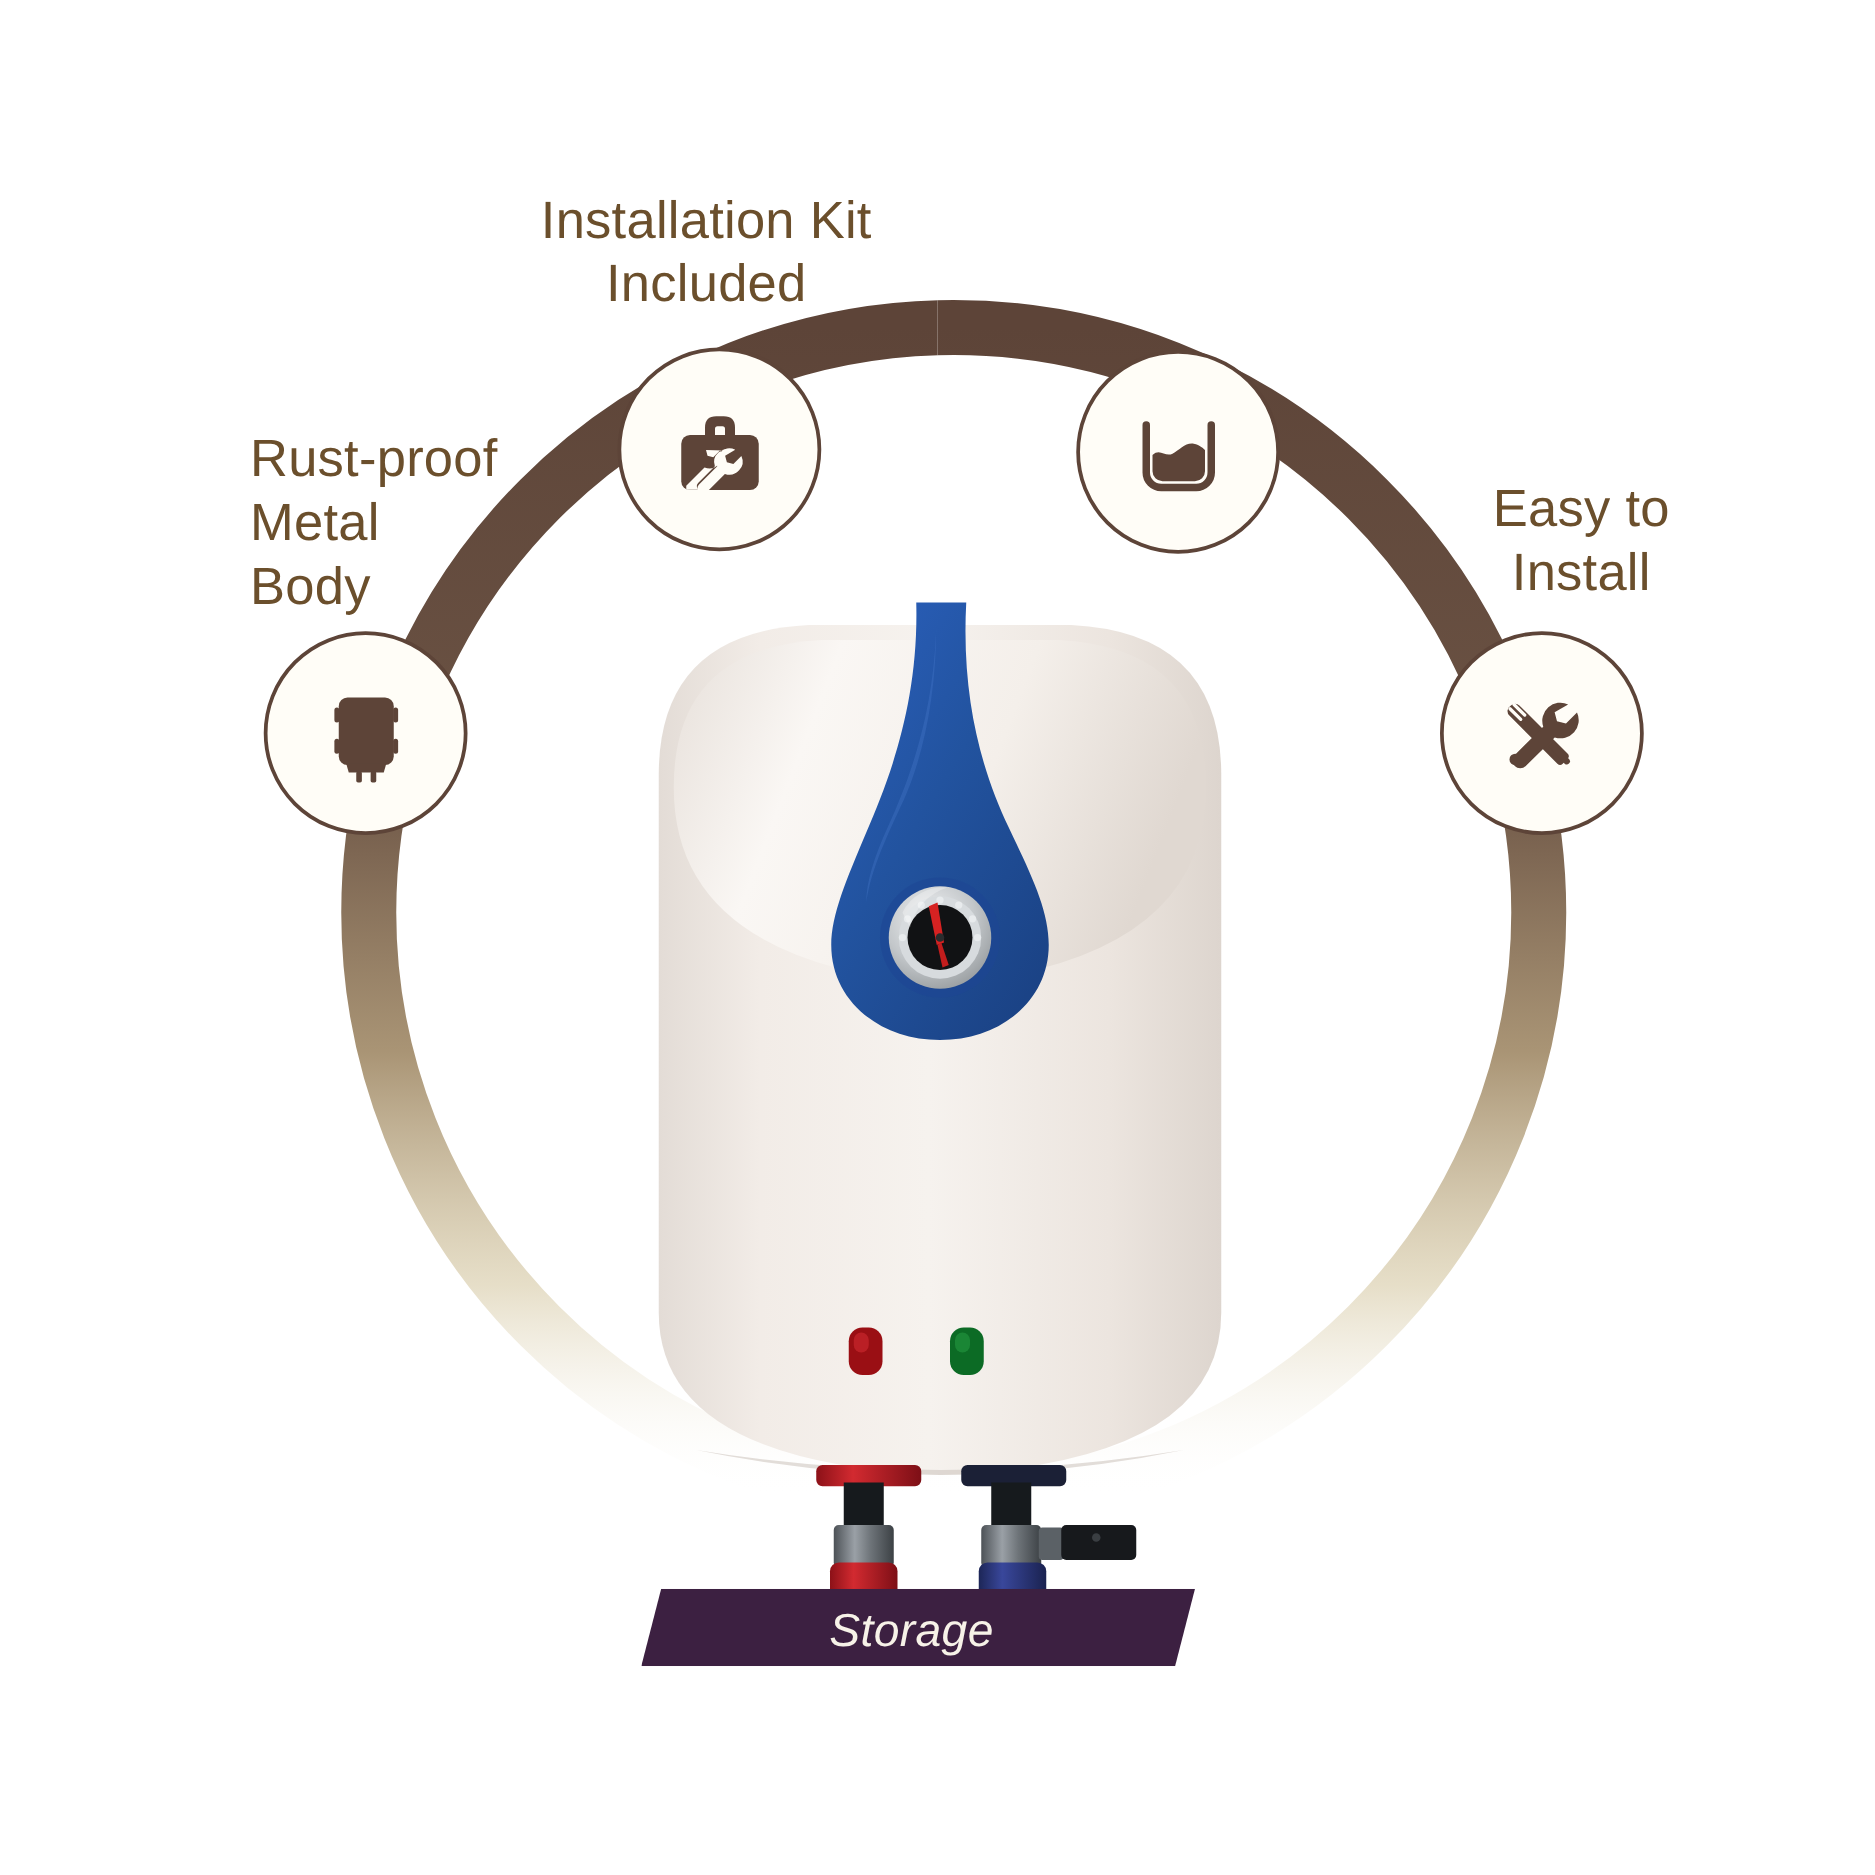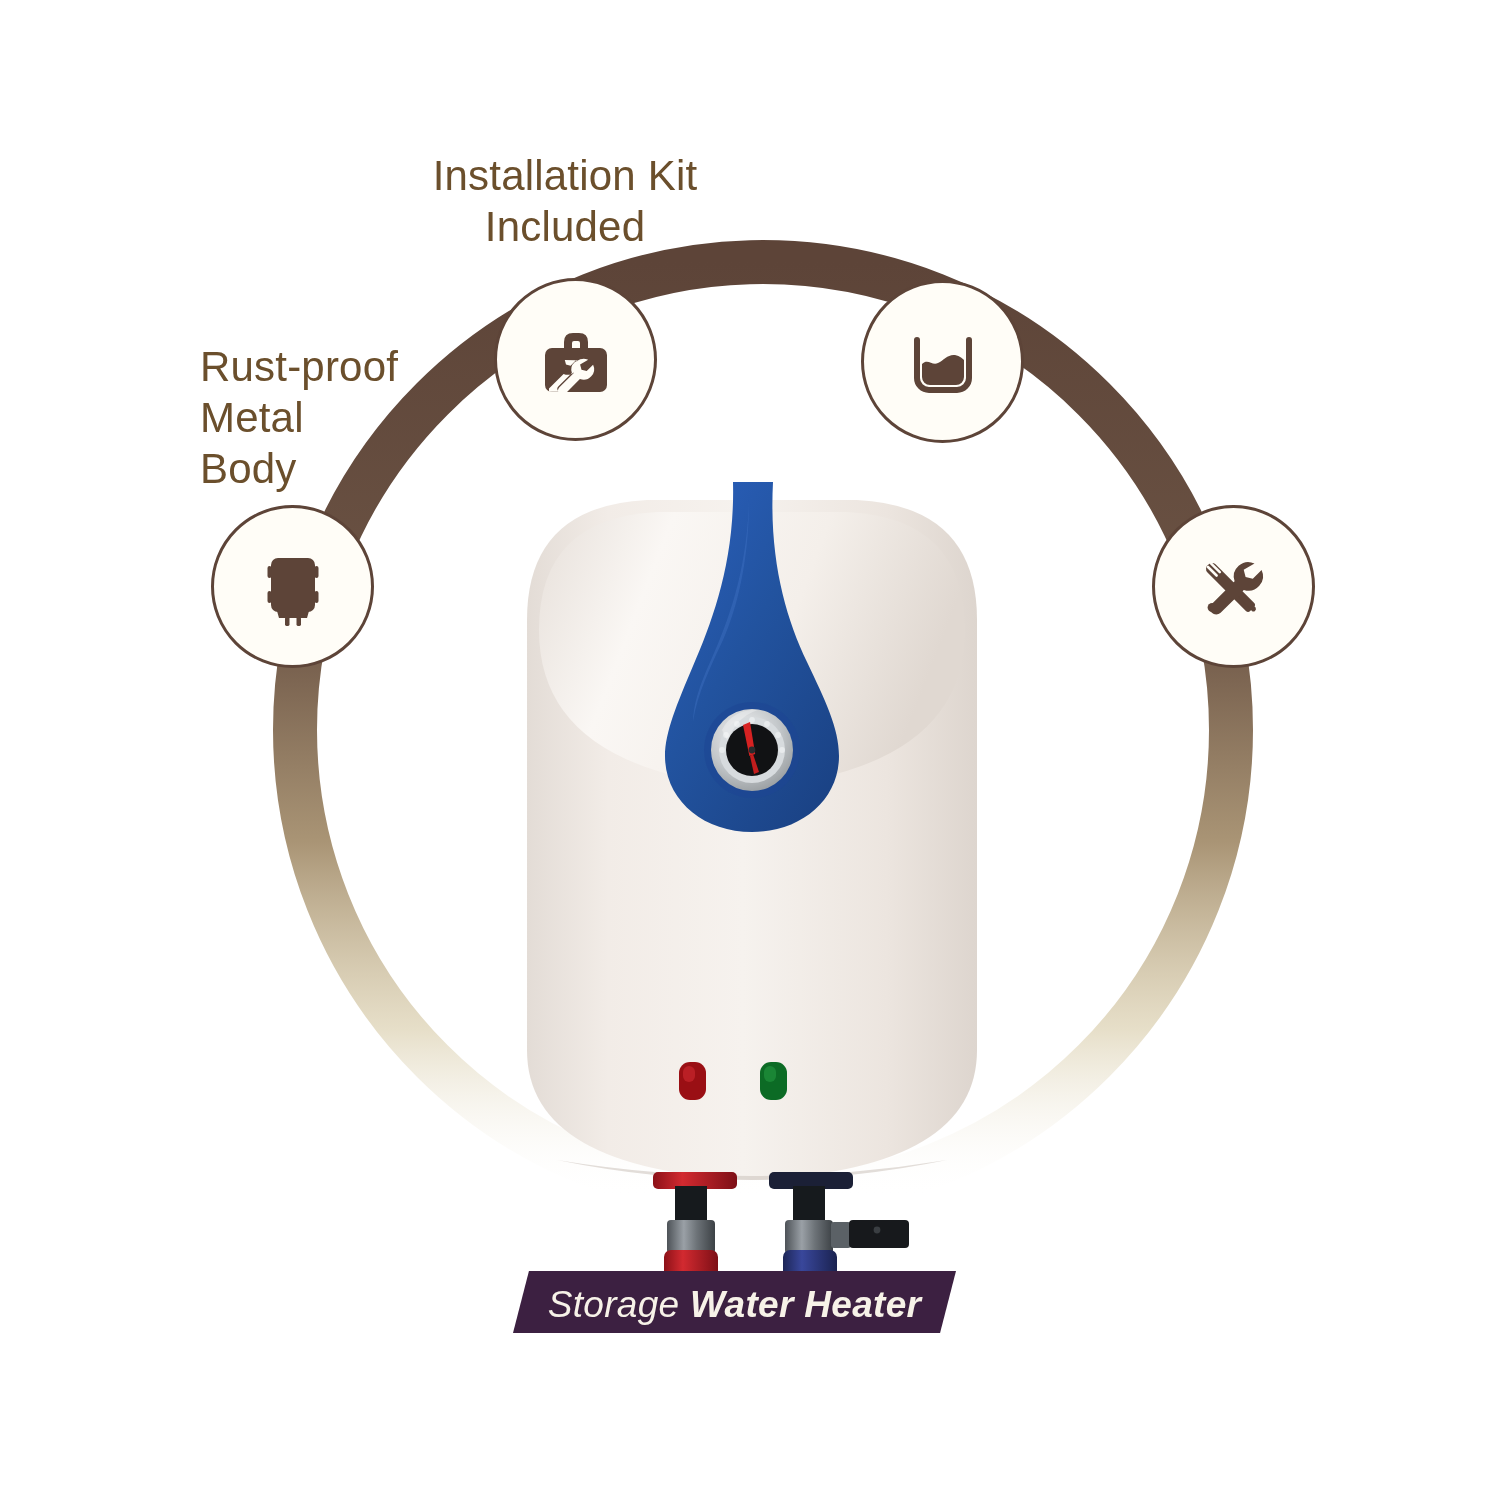--- a/index.html
+++ b/index.html
@@ -170,20 +170,22 @@
   </svg>
 
   <div class="feature-label label-rustproof">Rust-proof
 Metal
 Body</div>
 
   <div class="feature-label label-kit">Installation Kit
 Included</div>
 
 
+  <div class="feature-label label-easy">Easy to
+Install</div>
 
   <div class="icon-bubble bubble-kit">
     <svg width="96" height="96" viewBox="0 0 96 96" aria-hidden="true">
 
       <path d="M36 30 Q36 21 45 21 L51 21 Q60 21 60 30 L60 37 L52 37 L52 31 Q52 29 50 29 L46 29 Q44 29 44 31 L44 37 L36 37 Z" fill="#5d4438"></path>
 
       <rect x="17" y="36" width="62" height="44" rx="7" fill="#5d4438"></rect>
 
       <path d="M57.5 48.5 a10 10 0 0 0 -13.6 12.4 L30.5 74.3 a3.6 3.6 0 0 0 0 5.1 l0.4 0.4 L21 79.8
                l0-3.2 14.6-14.6 a10 10 0 0 0 12.6-13.9 l-5.6 5.6 -4.6-1.2 -1.2-4.6 Z" fill="#fffdf7"></path>
@@ -365,17 +367,16 @@
         <rect x="352" y="750" width="60" height="28" rx="4" fill="#17191c"></rect>
         <circle cx="380" cy="760" r="3.4" fill="#3a3e42"></circle>
       </g>
     </svg>
   </div>
 
   <div id="banner">
     <div class="banner-shape"></div>
     <div class="banner-text">
       <span class="thin">Storage </span>
-      <span class="bold">Water Heater</span>
     </div>
   </div>
 
 </div>
 
 </body></html>

